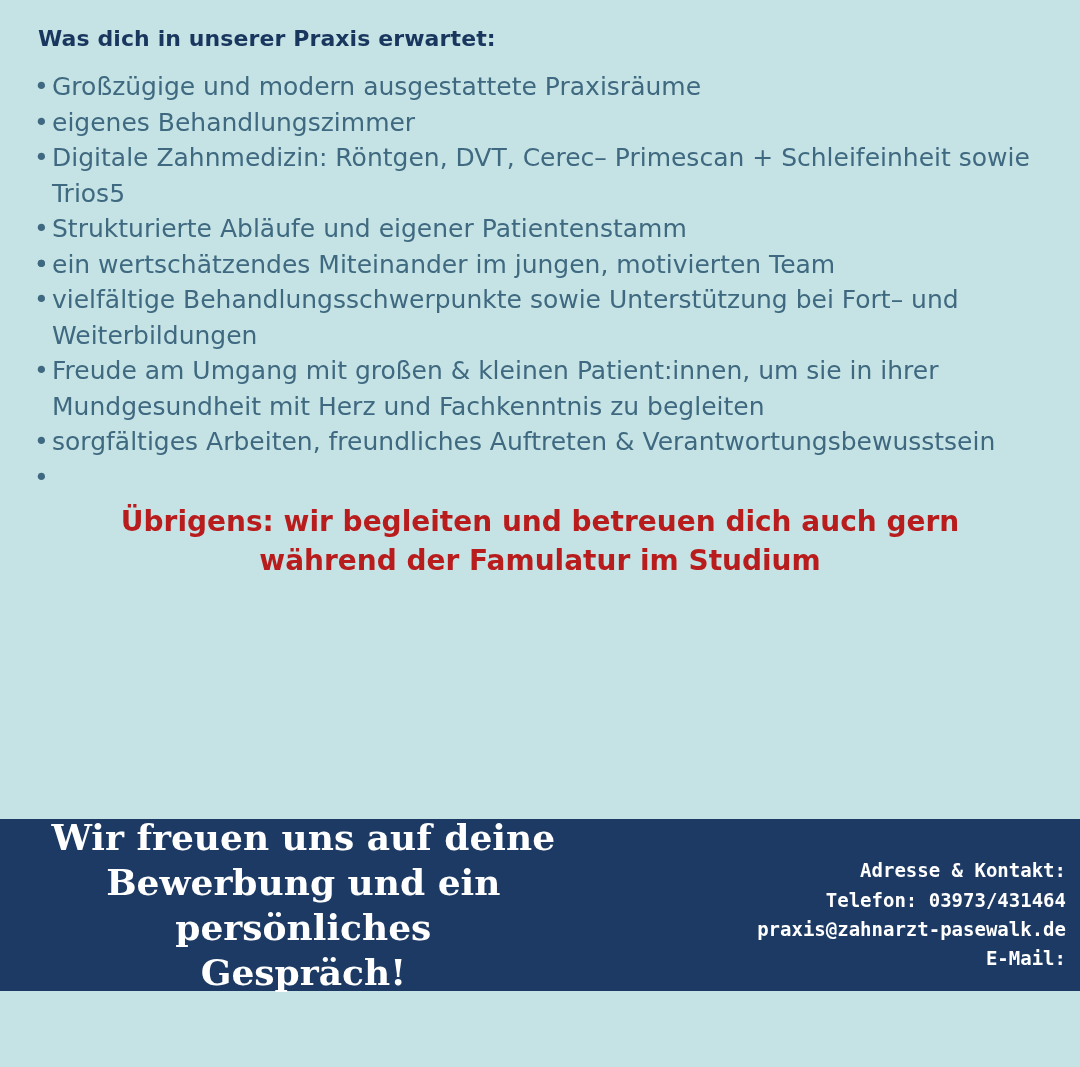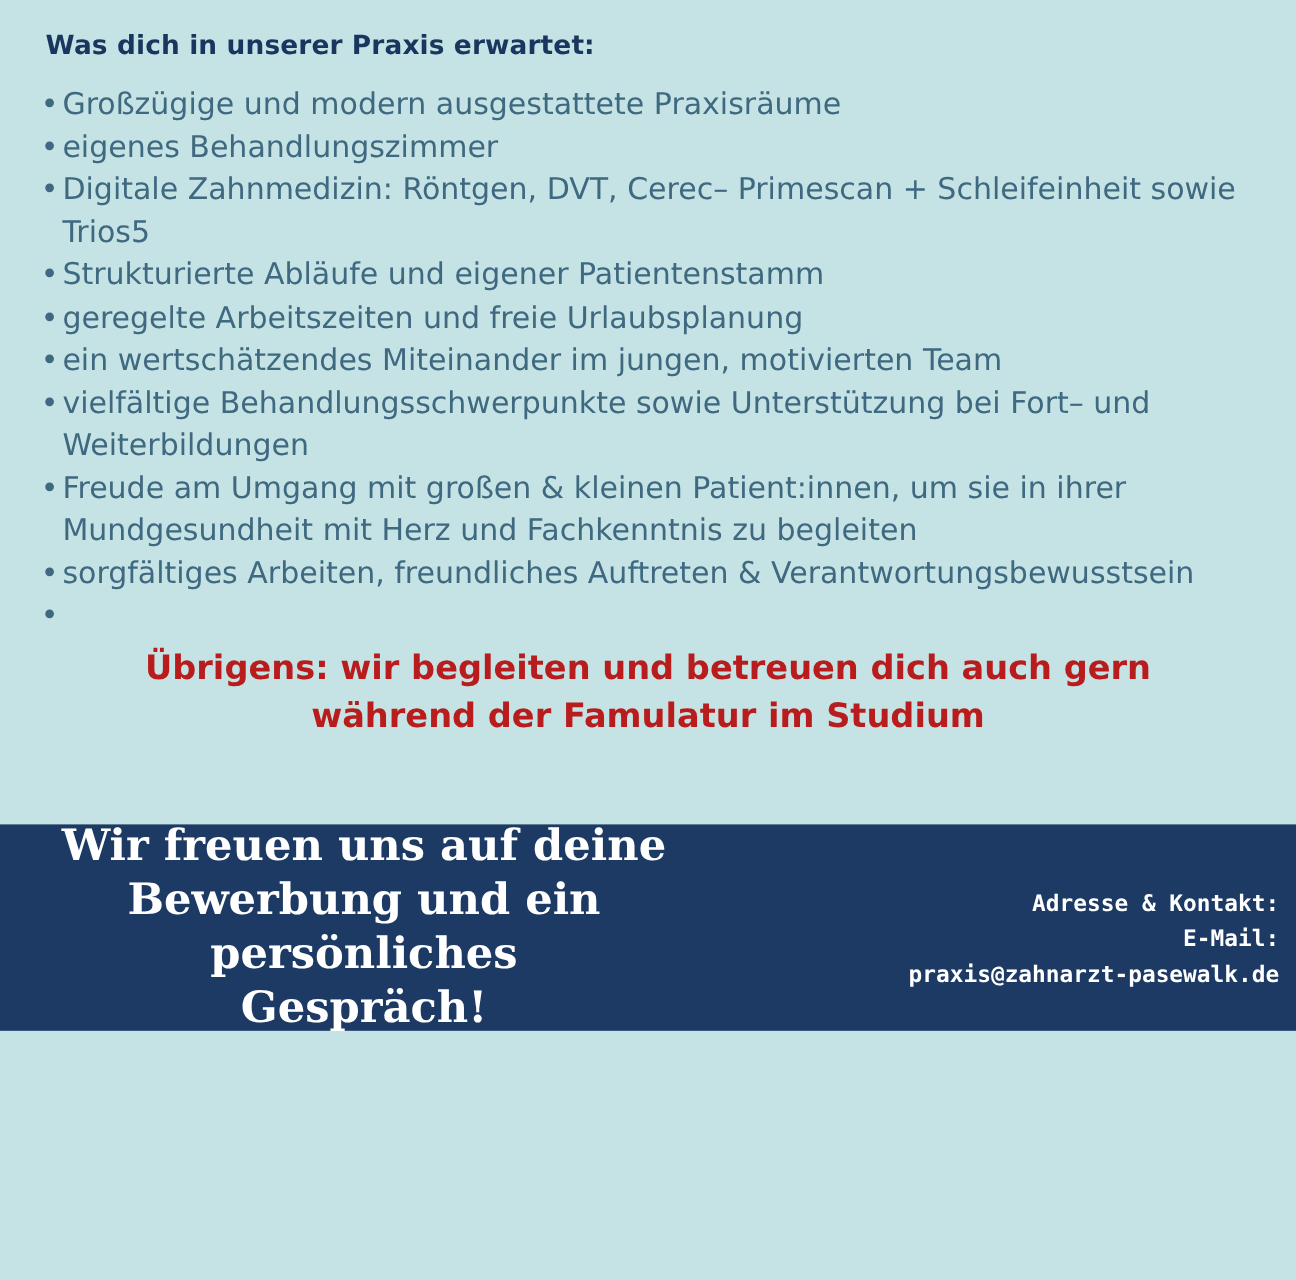--- a/index.html
+++ b/index.html
@@ -9,21 +9,21 @@
   body {
     width: 1080px;
     height: 1067px;
     background: #c5e3e4;
     font-family: "DejaVu Sans", sans-serif;
     overflow: hidden;
     position: relative;
   }
   .page {
     width: 1080px;
-    height: 859px;
+    height: 991px;
     position: relative;
     background: #c5e3e4;
     display: flex;
     flex-direction: column;
   }
   .content {
     flex: 1 1 auto;
     padding: 26px 30px 0 30px;
     box-sizing: border-box;
   }
@@ -125,21 +125,21 @@
 
   <div class="content">
 
     <h2 class="section-heading">Was dich in unserer Praxis erwartet:</h2>
 
     <ul class="bullets list-one">
       <li><span class="bullet-dot">•</span><span>Großzügige und modern ausgestattete Praxisräume</span></li>
       <li><span class="bullet-dot">•</span><span>eigenes Behandlungszimmer</span></li>
       <li><span class="bullet-dot">•</span><span>Digitale Zahnmedizin: Röntgen, DVT, Cerec– Primescan + Schleifeinheit sowie Trios5</span></li>
       <li><span class="bullet-dot">•</span><span>Strukturierte Abläufe und eigener Patientenstamm</span></li>
-      <li><span class="bullet-dot">•</span><span>geregelte Arbeitszeiten und freie Urlaubsplanung</span></li>
+      <li><span class="bullet-dot">•</span></li>
       <li><span class="bullet-dot">•</span><span>ein wertschätzendes Miteinander im jungen, motivierten Team</span></li>
       <li><span class="bullet-dot">•</span><span>vielfältige Behandlungsschwerpunkte sowie Unterstützung bei Fort– und Weiterbildungen</span></li>
     </ul>
 
 
     <ul class="bullets list-two">
       <li><span class="bullet-dot">•</span><span>Freude am Umgang mit großen &amp; kleinen Patient:innen, um sie in ihrer Mundgesundheit mit Herz und Fachkenntnis zu begleiten</span></li>
       <li><span class="bullet-dot">•</span><span>sorgfältiges Arbeiten, freundliches Auftreten &amp; Verantwortungsbewusstsein</span></li>
       <li><span class="bullet-dot">•</span></li>
     </ul>
@@ -154,19 +154,20 @@
   <div class="footer">
 
     <div class="footer-left">
       <span>Wir freuen uns auf deine</span><br>
       <span>Bewerbung und ein persönliches</span><br>
       <span>Gespräch!</span>
     </div>
 
     <div class="footer-right">
       <div class="line">Adresse &amp; Kontakt:</div>
+      <div class="line">Telefon: 03973/431464</div>
+      <div class="line email">praxis@zahnarzt-pasewalk.de</div>
       <div class="line">E-Mail:</div>
-      <div class="line email">praxis@zahnarzt-pasewalk.de</div>
     </div>
 
   </div>
 
 </div>
 
 </body></html>

